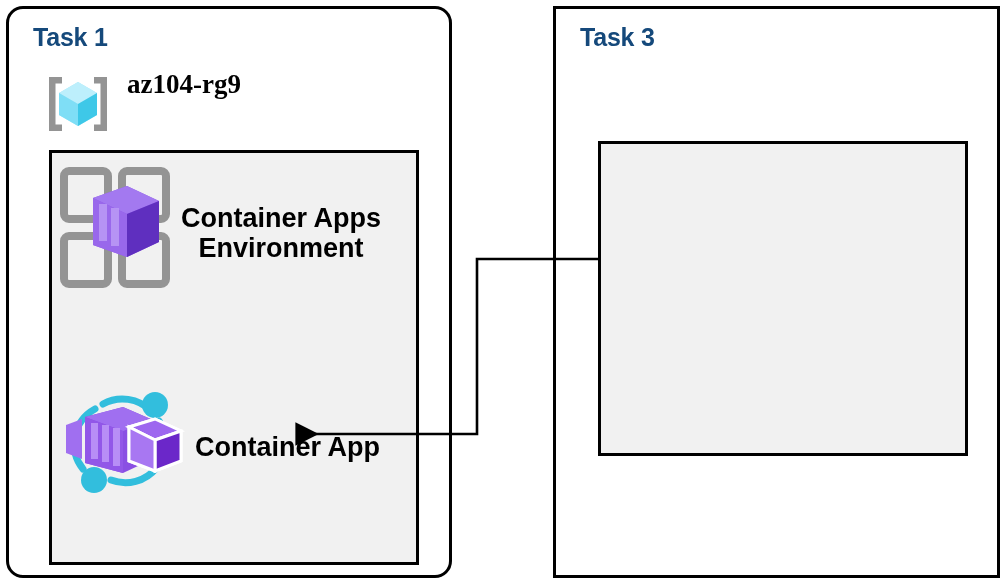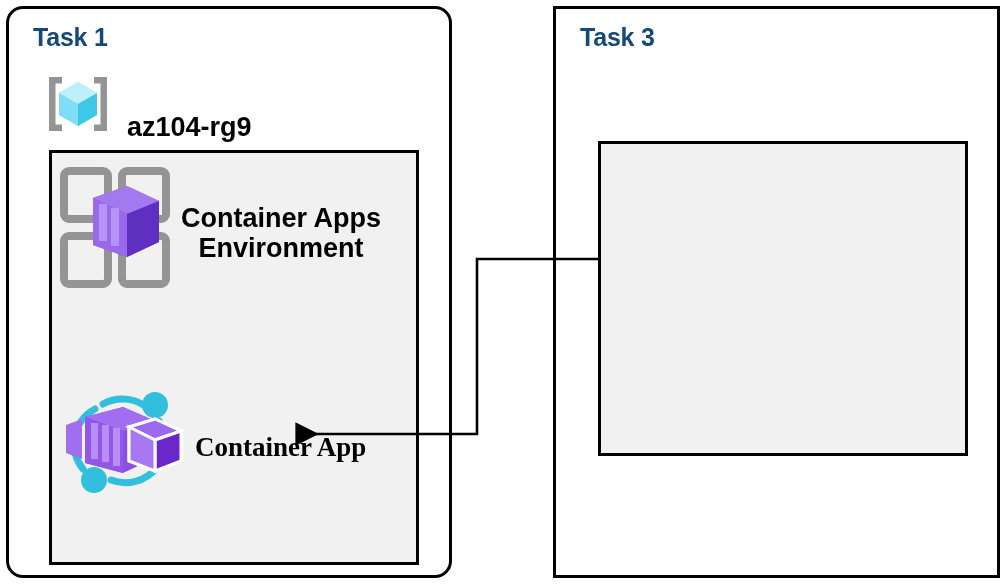--- a/index.html
+++ b/index.html
@@ -48,38 +48,39 @@
   }
   #env-box  { left: 40px;  top: 141px; width: 370px; height: 415px; }
   #test-box { left: 598px; top: 141px; width: 370px; height: 315px; }
 
   
   #rg-row {
     position: absolute;
     left: 34px;
     top: 60px;
     display: flex;
-    align-items: flex-end;
+    align-items: flex-start;
     gap: 14px;
+    font-family: Liberation Serif, serif;
   }
   #rg-label {
     font-size: 27px;
     font-weight: bold;
     color: #000000;
     white-space: nowrap;
   }
 
   
   .icon-stack {
     position: absolute;
     display: flex;
     align-items: center;
   }
   #cae-stack  { left: 40px;  top: 155px; width: 364px; }
-  #capp-stack { left: 40px;  top: 378px; width: 364px; font-family: Liberation Serif, serif; }
+  #capp-stack { left: 40px;  top: 378px; width: 364px; }
   #test-stack { left: 600px; top: 166px; width: 364px; }
 
   .caption {
     font-size: 27px;
     font-weight: bold;
     color: #000000;
     text-align: center;
     line-height: 1.13;
     white-space: pre-line;
     margin-top: 6px;

